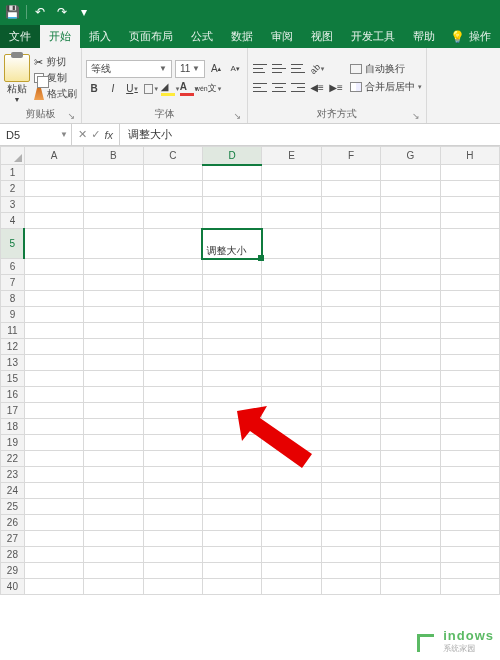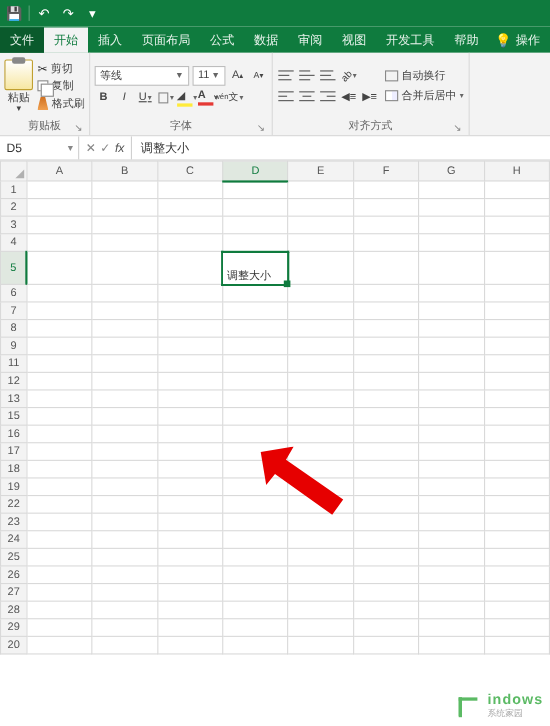--- a/index.html
+++ b/index.html
@@ -557,21 +557,21 @@
           <td class="cell" style=""></td>
           <td class="cell" style=""></td>
           <td class="cell" style=""></td>
           <td class="cell" style=""></td>
           <td class="cell" style=""></td>
           <td class="cell" style=""></td>
           <td class="cell" style=""></td>
           <td class="cell" style=""></td>
         </tr>
         <tr>
-          <th class="rowhdr">20</th>
+          <th class="rowhdr">40</th>
           <td class="cell" style=""></td>
           <td class="cell" style=""></td>
           <td class="cell" style=""></td>
           <td class="cell" style=""></td>
           <td class="cell" style=""></td>
           <td class="cell" style=""></td>
           <td class="cell" style=""></td>
           <td class="cell" style=""></td>
         </tr>
       </tbody>

